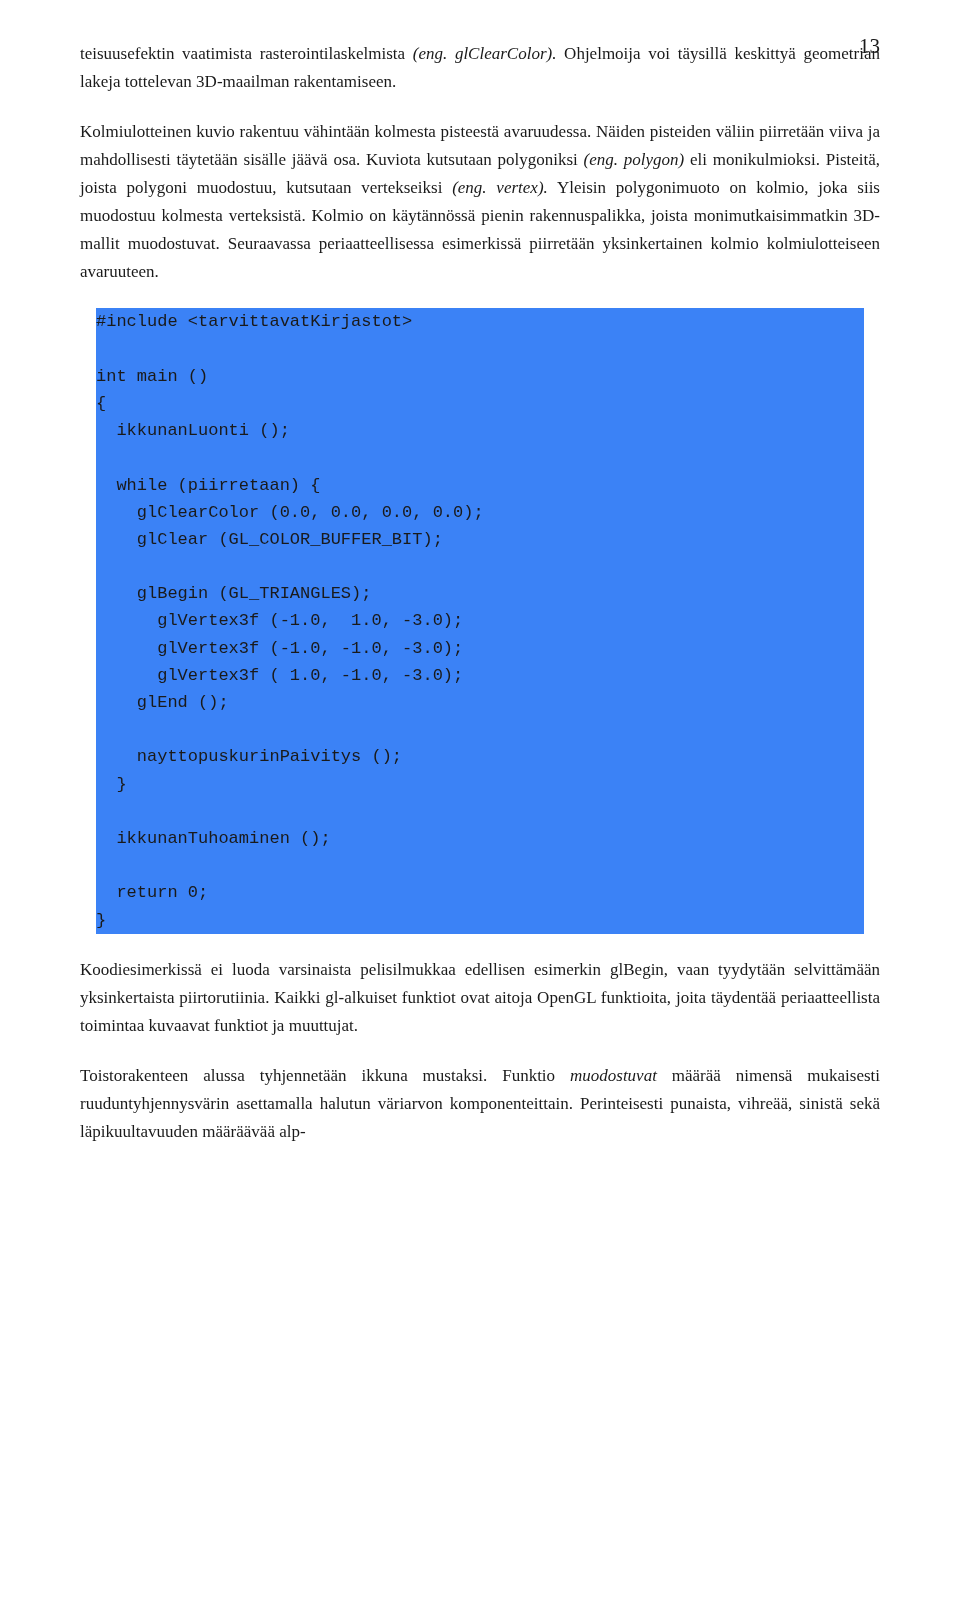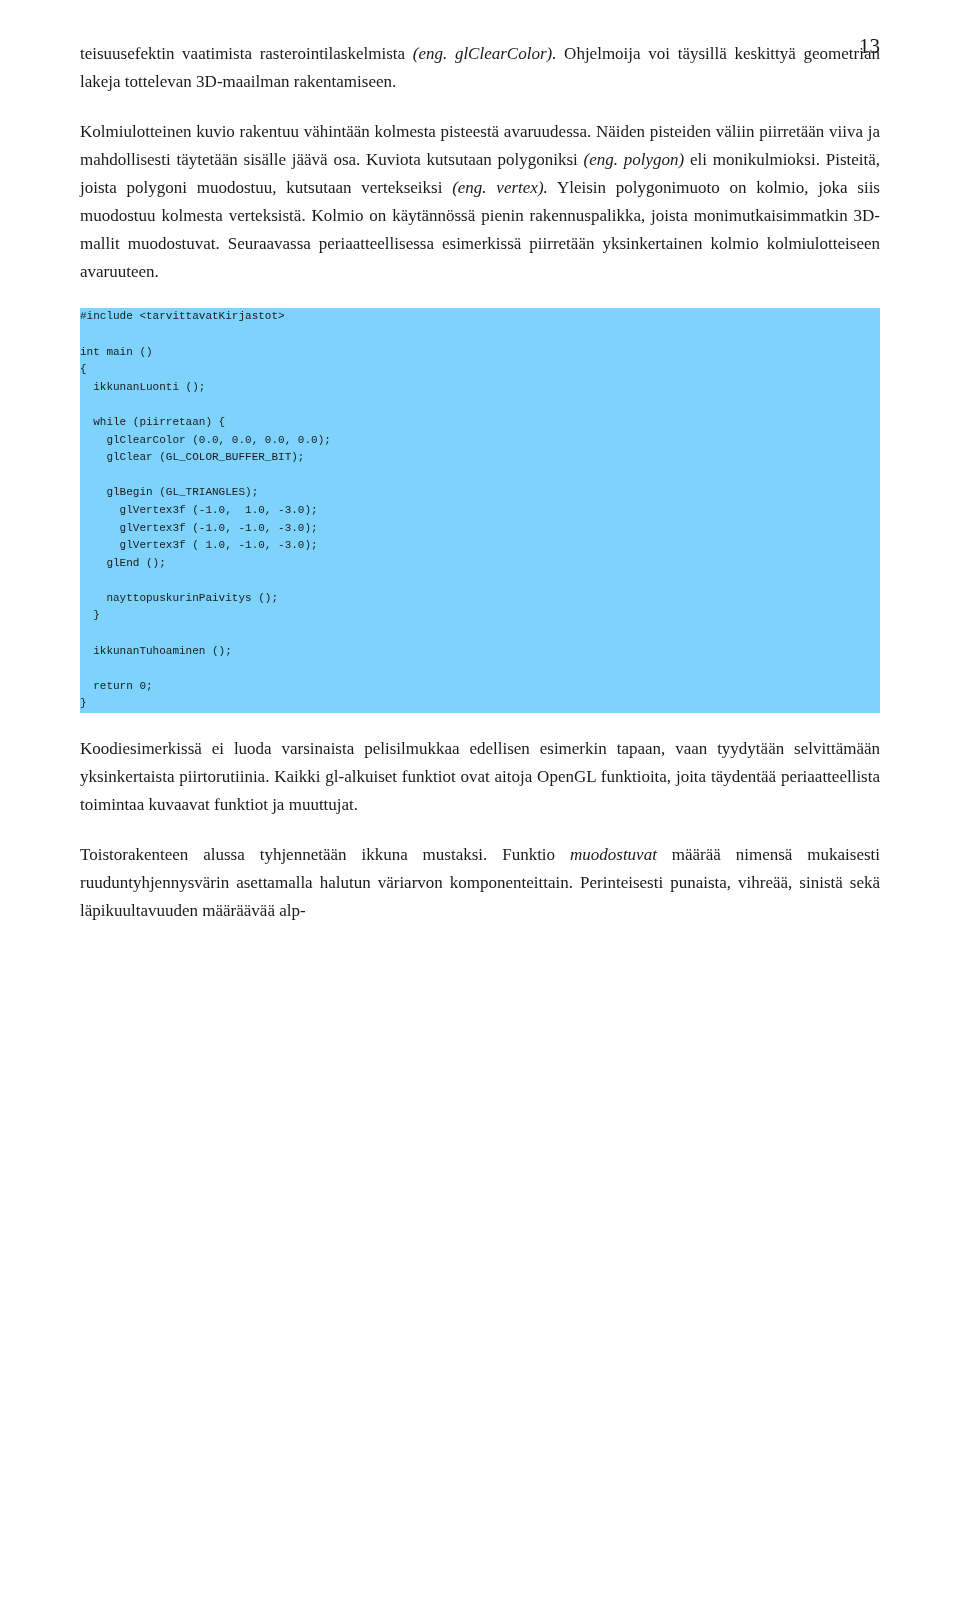--- a/index.html
+++ b/index.html
@@ -41,25 +41,25 @@
       text-align: justify;
       margin-bottom: 14px;
     }
 
     .body-text em {
       font-style: italic;
     }
 
     .code-block {
       font-family: 'Courier New', Courier, monospace;
-      font-size: 11px;
+      font-size: 17px;
       line-height: 1.6;
       color: #1a1a1a;
-      background: #7dd3fc;
-      margin: 22px 0;
+      background: #3b82f6;
+      margin: 22px 16px;
       padding: 0;
       white-space: pre;
     }
 
     .section-gap {
       margin-bottom: 22px;
     }
   </style>
 </head>
 <body>
@@ -96,21 +96,21 @@
 
     nayttopuskurinPaivitys ();
   }
 
   ikkunanTuhoaminen ();
 
   return 0;
 }</pre>
 
   <p class="body-text">
-    Koodiesimerkissä ei luoda varsinaista pelisilmukkaa edellisen esimerkin tapaan, vaan tyydytään selvittämään yksinkertaista piirtorutiinia. Kaikki gl-alkuiset funktiot ovat aitoja OpenGL funktioita, joita täydentää periaatteellista toimintaa kuvaavat funktiot ja muuttujat.
+    Koodiesimerkissä ei luoda varsinaista pelisilmukkaa edellisen esimerkin glBegin, vaan tyydytään selvittämään yksinkertaista piirtorutiinia. Kaikki gl-alkuiset funktiot ovat aitoja OpenGL funktioita, joita täydentää periaatteellista toimintaa kuvaavat funktiot ja muuttujat.
   </p>
 
   <div class="section-gap"></div>
 
   <p class="body-text">
     Toistorakenteen alussa tyhjennetään ikkuna mustaksi. Funktio <em>muodostuvat</em> määrää nimensä mukaisesti ruuduntyhjennysvär­in asettamalla halutun väriarvon komponenteittain. Perinteisesti punaista, vihreää, sinistä sekä läpikuultavuuden määrääv­ää alp-
   </p>
 
 </div>
 

